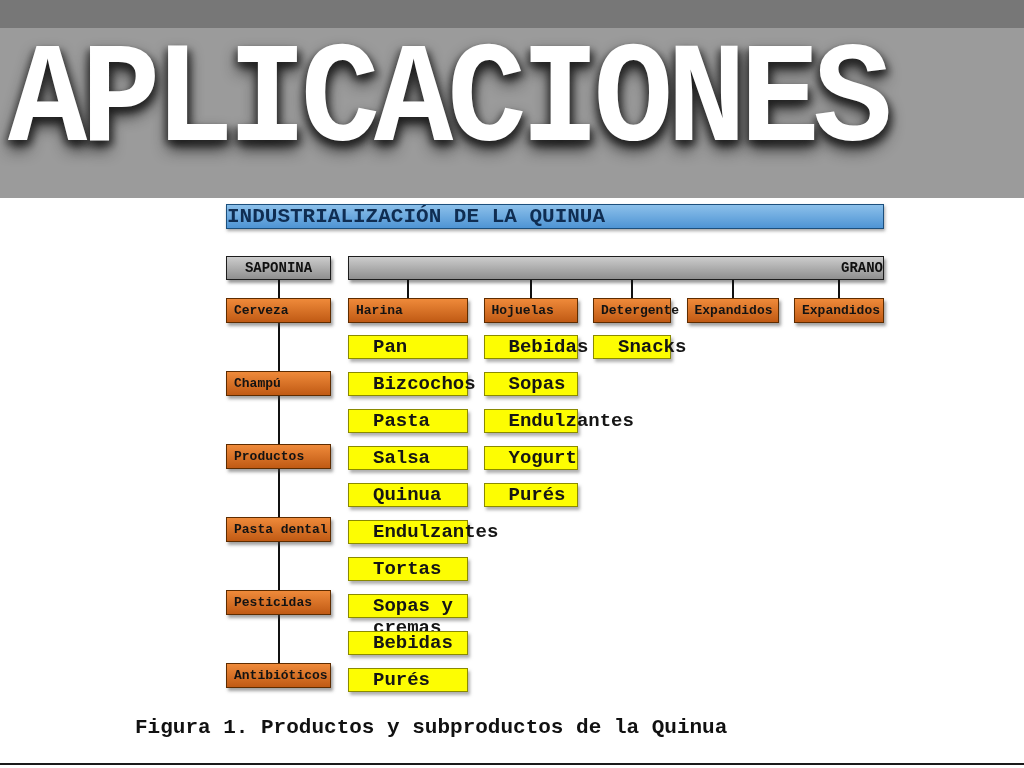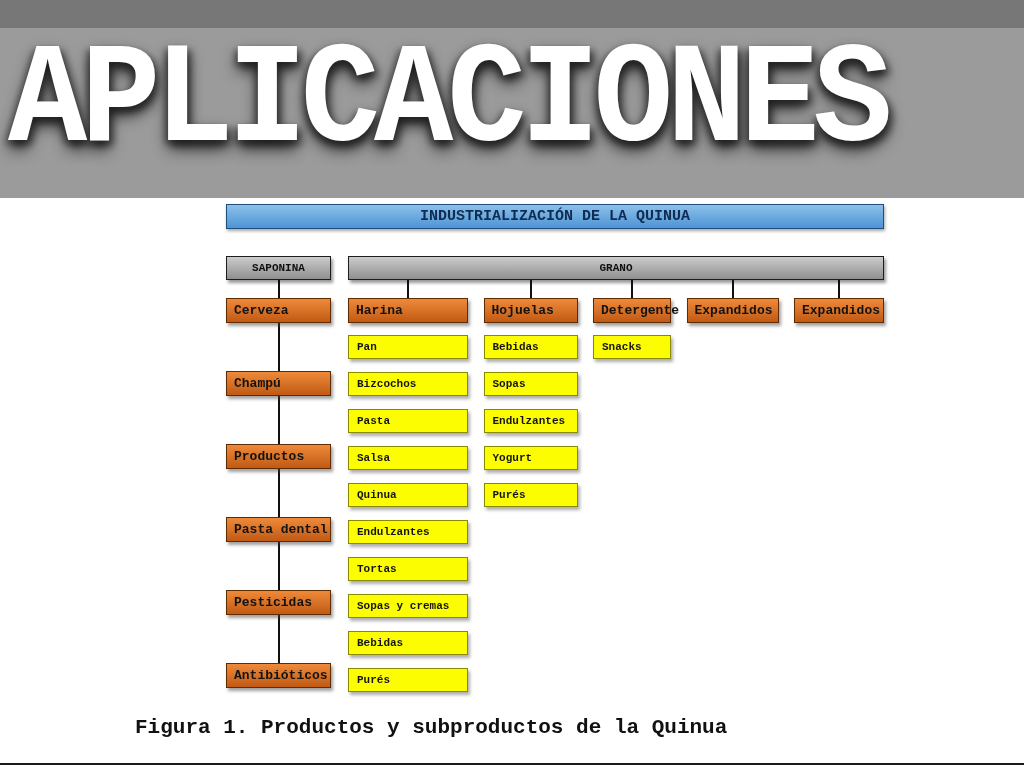--- a/index.html
+++ b/index.html
@@ -20,59 +20,59 @@
   }
   
   .content{position:absolute;top:170px;left:0;width:1024px;height:575px;background:var(--panel-white,#fff);}
   .bottom-line{position:absolute;top:565px;left:0;width:100%;height:2px;background:var(--line-black,#1a1a1a);}
   .bottom-band{position:absolute;top:745px;left:0;width:1024px;height:23px;background:var(--background-gray,#9b9b9b);}
   
   .diagram{position:absolute;left:226px;top:6px;width:658px;}
   .dg-header{
     height:23px;line-height:23px;border:1px solid var(--header-blue-border,#1c4f7c);
     background:linear-gradient(#8cc0ea,var(--header-blue,#4e94d4));
-    color:var(--header-text,#0f2d52);font-weight:700;font-size:15px;text-align:center;
+    color:var(--header-text,#0f2d52);font-weight:700;font-size:21px;text-align:left;
     box-shadow:1px 2px 3px rgba(80,80,80,.5);margin-bottom:27px;
   }
   .dg-body{display:flex;}
   .gray-box{
     height:22px;line-height:22px;border:1px solid #1d1d1d;
     background:linear-gradient(#cccccc,var(--node-gray,#8f8f8f));
-    font-weight:700;font-size:11px;color:#101010;text-align:center;
+    font-weight:700;font-size:14px;color:#101010;text-align:center;
     box-shadow:2px 3px 3px rgba(70,70,70,.55);
   }
   .conn{width:2px;height:18px;background:#111;margin:0 auto;}
   
   .sap-col{width:105px;margin-right:17px;display:flex;flex-direction:column;}
   .sap-items{position:relative;display:flex;flex-direction:column;justify-content:center;}
   .sap-line{position:absolute;left:50%;top:13px;bottom:13px;width:2px;margin-left:-1px;background:#111;}
   .box{box-sizing:border-box;}
   .box.orange{
     height:25px;line-height:23px;border:1px solid var(--node-orange-border,#5e2c00);
     background:linear-gradient(#ef8a3a,var(--node-orange,#c05a14));
     font-size:13px;font-weight:700;color:#131313;padding-left:7px;
     box-shadow:2px 3px 3px rgba(70,70,70,.5);
   }
   .sap-items .box.orange{position:relative;z-index:1;margin-bottom:48px;}
   .sap-items .box.orange:last-child{margin-bottom:0;}
   
   .grano{flex:1;display:flex;flex-direction:column;}
-  .grano-bar{box-shadow:2px 3px 3px rgba(70,70,70,.55);}
+  .grano-bar{box-shadow:2px 3px 3px rgba(70,70,70,.55);text-align:right;}
   .grano-cols{display:flex;justify-content:space-between;}
   .gcol{display:flex;flex-direction:column;}
   .gcol:nth-child(1){width:120px;}
   .gcol:nth-child(2){width:94px;}
   .gcol:nth-child(3){width:78px;}
   .gcol:nth-child(4){width:92px;}
   .gcol:nth-child(5){width:90px;}
   .gcol .head{margin-bottom:12px;}
   .box.yellow{
     height:24px;line-height:22px;border:1px solid var(--node-yellow-border,#8a8a00);
     background:var(--node-yellow,#fdfd02);
-    font-size:11px;font-weight:700;color:#151515;padding-left:8px;
+    font-size:19px;font-weight:700;color:#151515;padding-left:24px;
     box-shadow:2px 3px 3px rgba(110,110,110,.55);margin-bottom:13px;
   }
   
   .caption{position:absolute;left:135px;top:518px;font-size:21px;font-weight:700;color:#111;}
 </style>
 </head>
 <body>
 
 <div class="slide">
 

